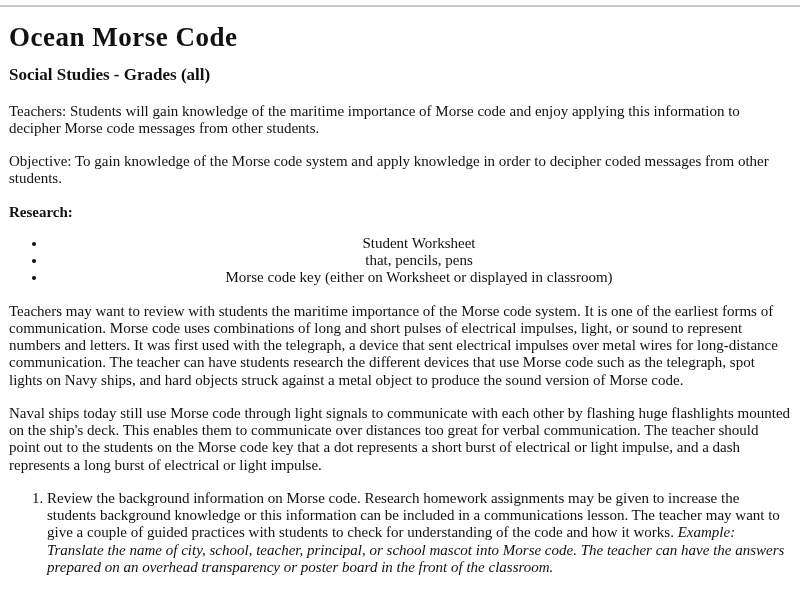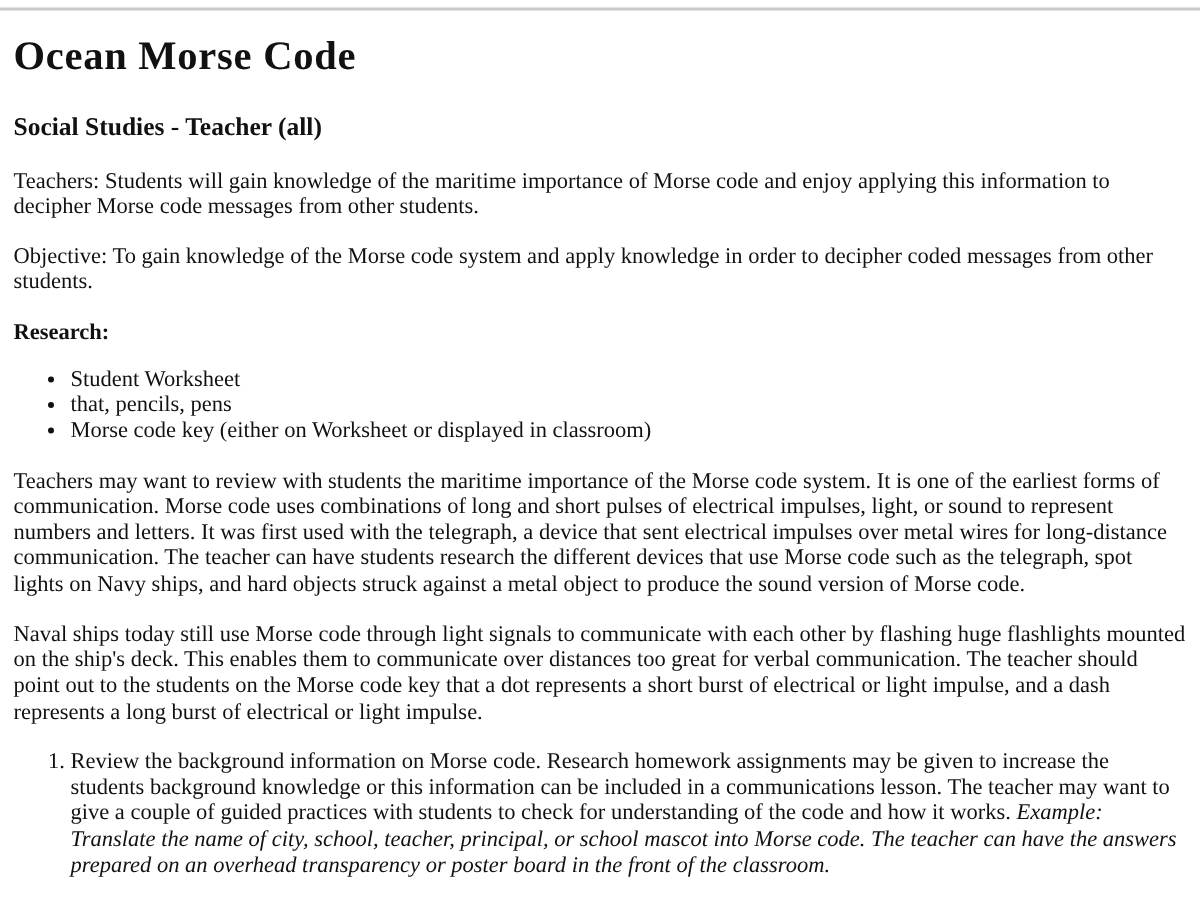--- a/index.html
+++ b/index.html
@@ -18,38 +18,39 @@
   }
   hr.top-rule {
     border: none;
     height: 2px;
     background: #c9c9c9;
     margin: 5px 0 0 0;
   }
   h1.title {
     font-size: 27px;
     font-weight: bold;
-    margin: 15px 0 22px 0;
+    margin: 15px 0 12px 0;
     letter-spacing: 0.5px;
   }
   h3.subtitle {
     font-size: 17px;
     font-weight: bold;
     margin: 0 0 18px 0;
   }
   p.para {
     margin: 0 0 16px 0;
   }
   p.section-heading {
     font-weight: bold;
     margin: 0 0 14px 0;
   }
   ul.materials {
     margin: 0 0 16px 0;
     padding-left: 38px;
+    text-align: center;
   }
   ul.materials li {
     margin: 0;
     padding: 0;
   }
   ol.activity {
     margin: 0;
     padding-left: 38px;
   }
   ol.activity li {
@@ -63,21 +64,21 @@
 </style>
 </head>
 <body>
 
 <hr class="top-rule">
 
 <div class="page">
 
   <h1 class="title">Ocean Morse Code</h1>
 
-  <h3 class="subtitle">Social Studies - Teacher (all)</h3>
+  <h3 class="subtitle">Social Studies - Grades (all)</h3>
 
   <p class="para">
     <b class="inline-label">Teachers:</b>
     <span>Students will gain knowledge of the maritime importance of Morse code and enjoy applying this information to decipher Morse code messages from other students.</span>
   </p>
 
   <p class="para">
     <b class="inline-label">Objective:</b>
     <span>To gain knowledge of the Morse code system and apply knowledge in order to decipher coded messages from other students.</span>
   </p>

